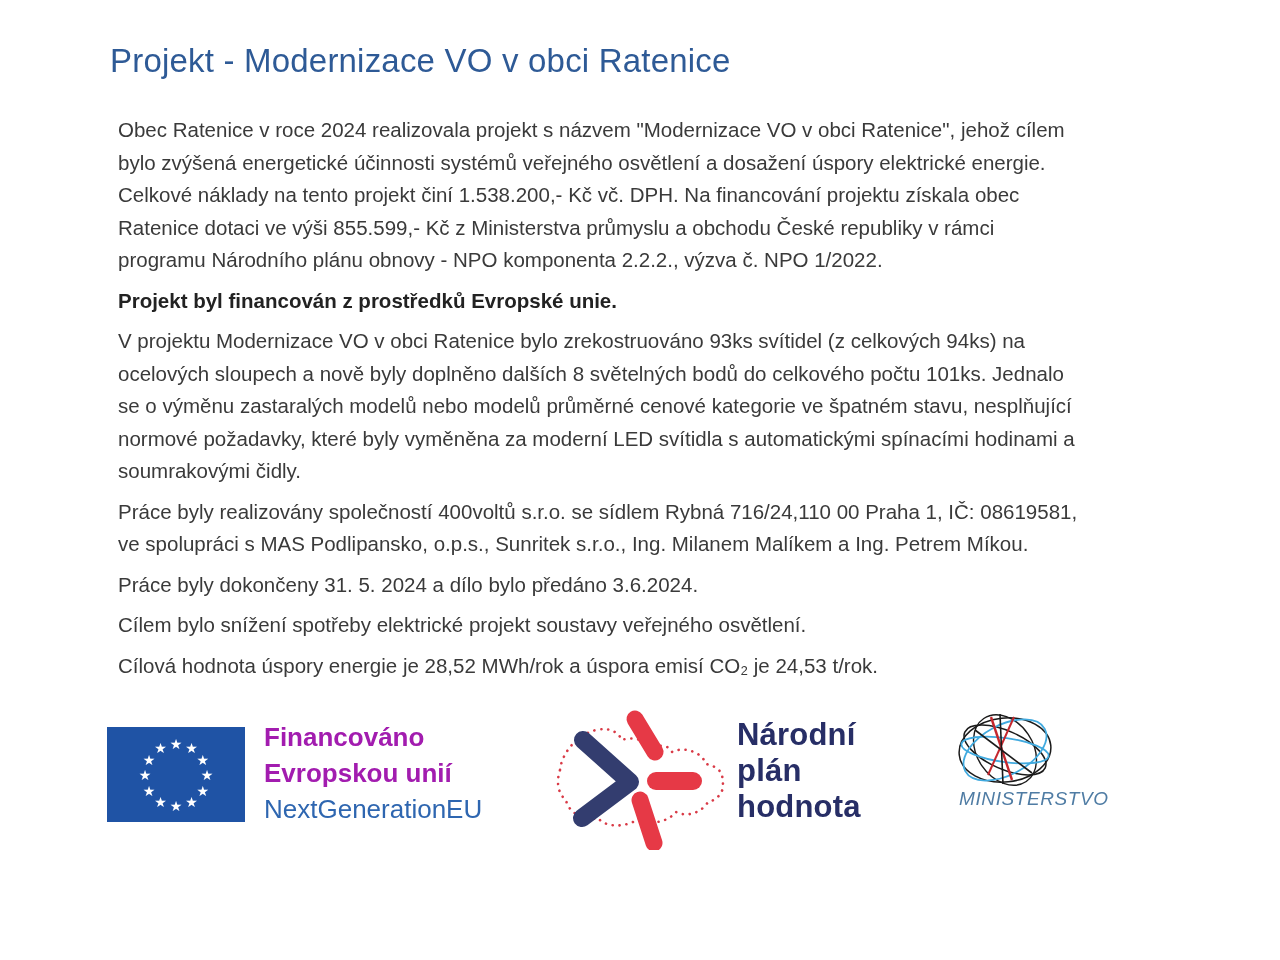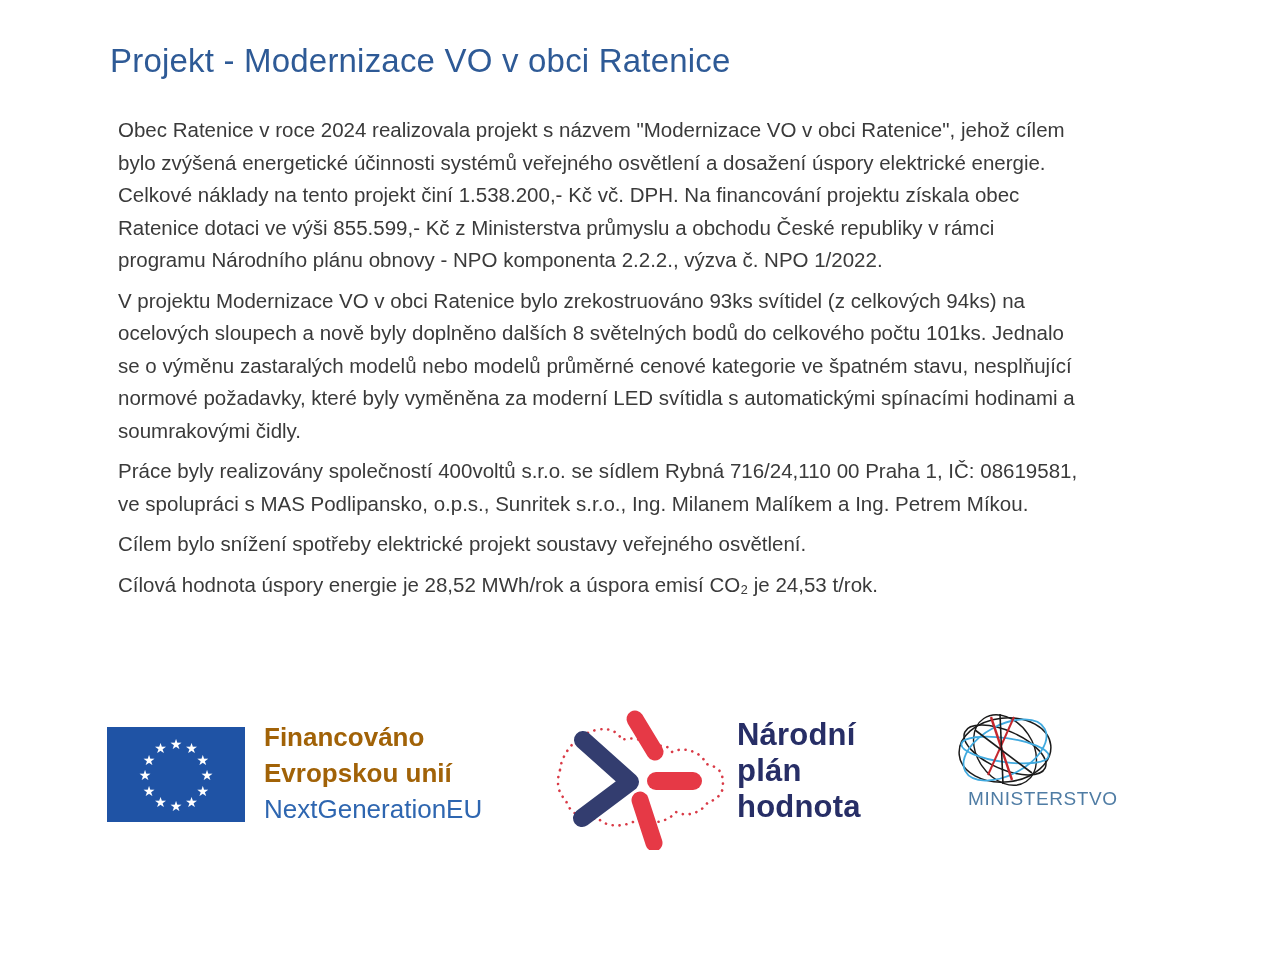--- a/index.html
+++ b/index.html
@@ -39,54 +39,56 @@
   .eu-star:nth-child(5){transform:rotate(120deg) translate(0,-31px) rotate(-120deg);}
   .eu-star:nth-child(6){transform:rotate(150deg) translate(0,-31px) rotate(-150deg);}
   .eu-star:nth-child(7){transform:rotate(180deg) translate(0,-31px) rotate(-180deg);}
   .eu-star:nth-child(8){transform:rotate(210deg) translate(0,-31px) rotate(-210deg);}
   .eu-star:nth-child(9){transform:rotate(240deg) translate(0,-31px) rotate(-240deg);}
   .eu-star:nth-child(10){transform:rotate(270deg) translate(0,-31px) rotate(-270deg);}
   .eu-star:nth-child(11){transform:rotate(300deg) translate(0,-31px) rotate(-300deg);}
   .eu-star:nth-child(12){transform:rotate(330deg) translate(0,-31px) rotate(-330deg);}
 
   .eu-text{position:absolute;left:264px;top:719px;}
-  .eu-line{font-size:26px;font-weight:700;color:#a16207;line-height:36px;}
+  .eu-line{font-size:26px;font-weight:700;color:#a21caf;line-height:36px;}
   .eu-line.ngeu{font-size:26px;font-weight:400;color:#2E66B0;}
 
   
   .npo-mark{position:absolute;left:552px;top:700px;}
   .npo-text{position:absolute;left:737px;top:717px;}
   .npo-line{font-size:31px;font-weight:700;color:#272E66;line-height:36px;letter-spacing:0.2px;}
 
   
   .mpo{position:absolute;left:953px;top:712px;width:240px;}
   .mpo-globe{display:block;}
-  .mpo-text{position:absolute;left:15px;top:76px;}
+  .mpo-text{position:absolute;left:6px;top:76px;font-style:italic;}
   .mpo-line{font-size:19px;font-weight:400;color:#4F7CA4;line-height:22px;letter-spacing:0.6px;}
 </style>
 </head>
 <body>
 
 <div class="page">
 
   <h1 class="title">Projekt - Modernizace VO v obci Ratenice</h1>
 
   <div class="body-text">
     <p class="para">Obec Ratenice v roce 2024 realizovala projekt s názvem "Modernizace VO v obci Ratenice", jehož cílem
 bylo zvýšená energetické účinnosti systémů veřejného osvětlení a dosažení úspory elektrické energie.
 Celkové náklady na tento projekt činí 1.538.200,- Kč vč. DPH. Na financování projektu získala obec
 Ratenice dotaci ve výši 855.599,- Kč z Ministerstva průmyslu a obchodu České republiky v rámci
 programu Národního plánu obnovy - NPO komponenta 2.2.2., výzva č. NPO 1/2022.</p>
+    <p class="para bold">Projekt byl financován z prostředků Evropské unie.</p>
     <p class="para">V projektu Modernizace VO v obci Ratenice bylo zrekostruováno 93ks svítidel (z celkových 94ks) na
 ocelových sloupech a nově byly doplněno dalších 8 světelných bodů do celkového počtu 101ks. Jednalo
 se  o výměnu zastaralých modelů nebo modelů průměrné cenové kategorie ve špatném stavu, nesplňující
 normové požadavky, které byly vyměněna za moderní LED svítidla s automatickými spínacími hodinami a
 soumrakovými čidly.</p>
     <p class="para">Práce byly realizovány společností 400voltů s.r.o. se sídlem Rybná 716/24,110 00 Praha 1, IČ: 08619581,
 ve spolupráci s MAS Podlipansko, o.p.s., Sunritek s.r.o., Ing. Milanem Malíkem a Ing. Petrem Míkou.</p>
+    <p class="para">Práce byly dokončeny 31. 5. 2024 a dílo bylo předáno 3.6.2024.</p>
     <p class="para">Cílem bylo snížení spotřeby elektrické projekt soustavy veřejného osvětlení.</p>
     <p class="para">Cílová hodnota úspory energie je 28,52 MWh/rok a úspora emisí CO₂ je 24,53 t/rok.</p>
   </div>
 
   <div class="eu-flag">
     <span class="eu-star">★</span>
     <span class="eu-star">★</span>
     <span class="eu-star">★</span>
     <span class="eu-star">★</span>
     <span class="eu-star">★</span>

